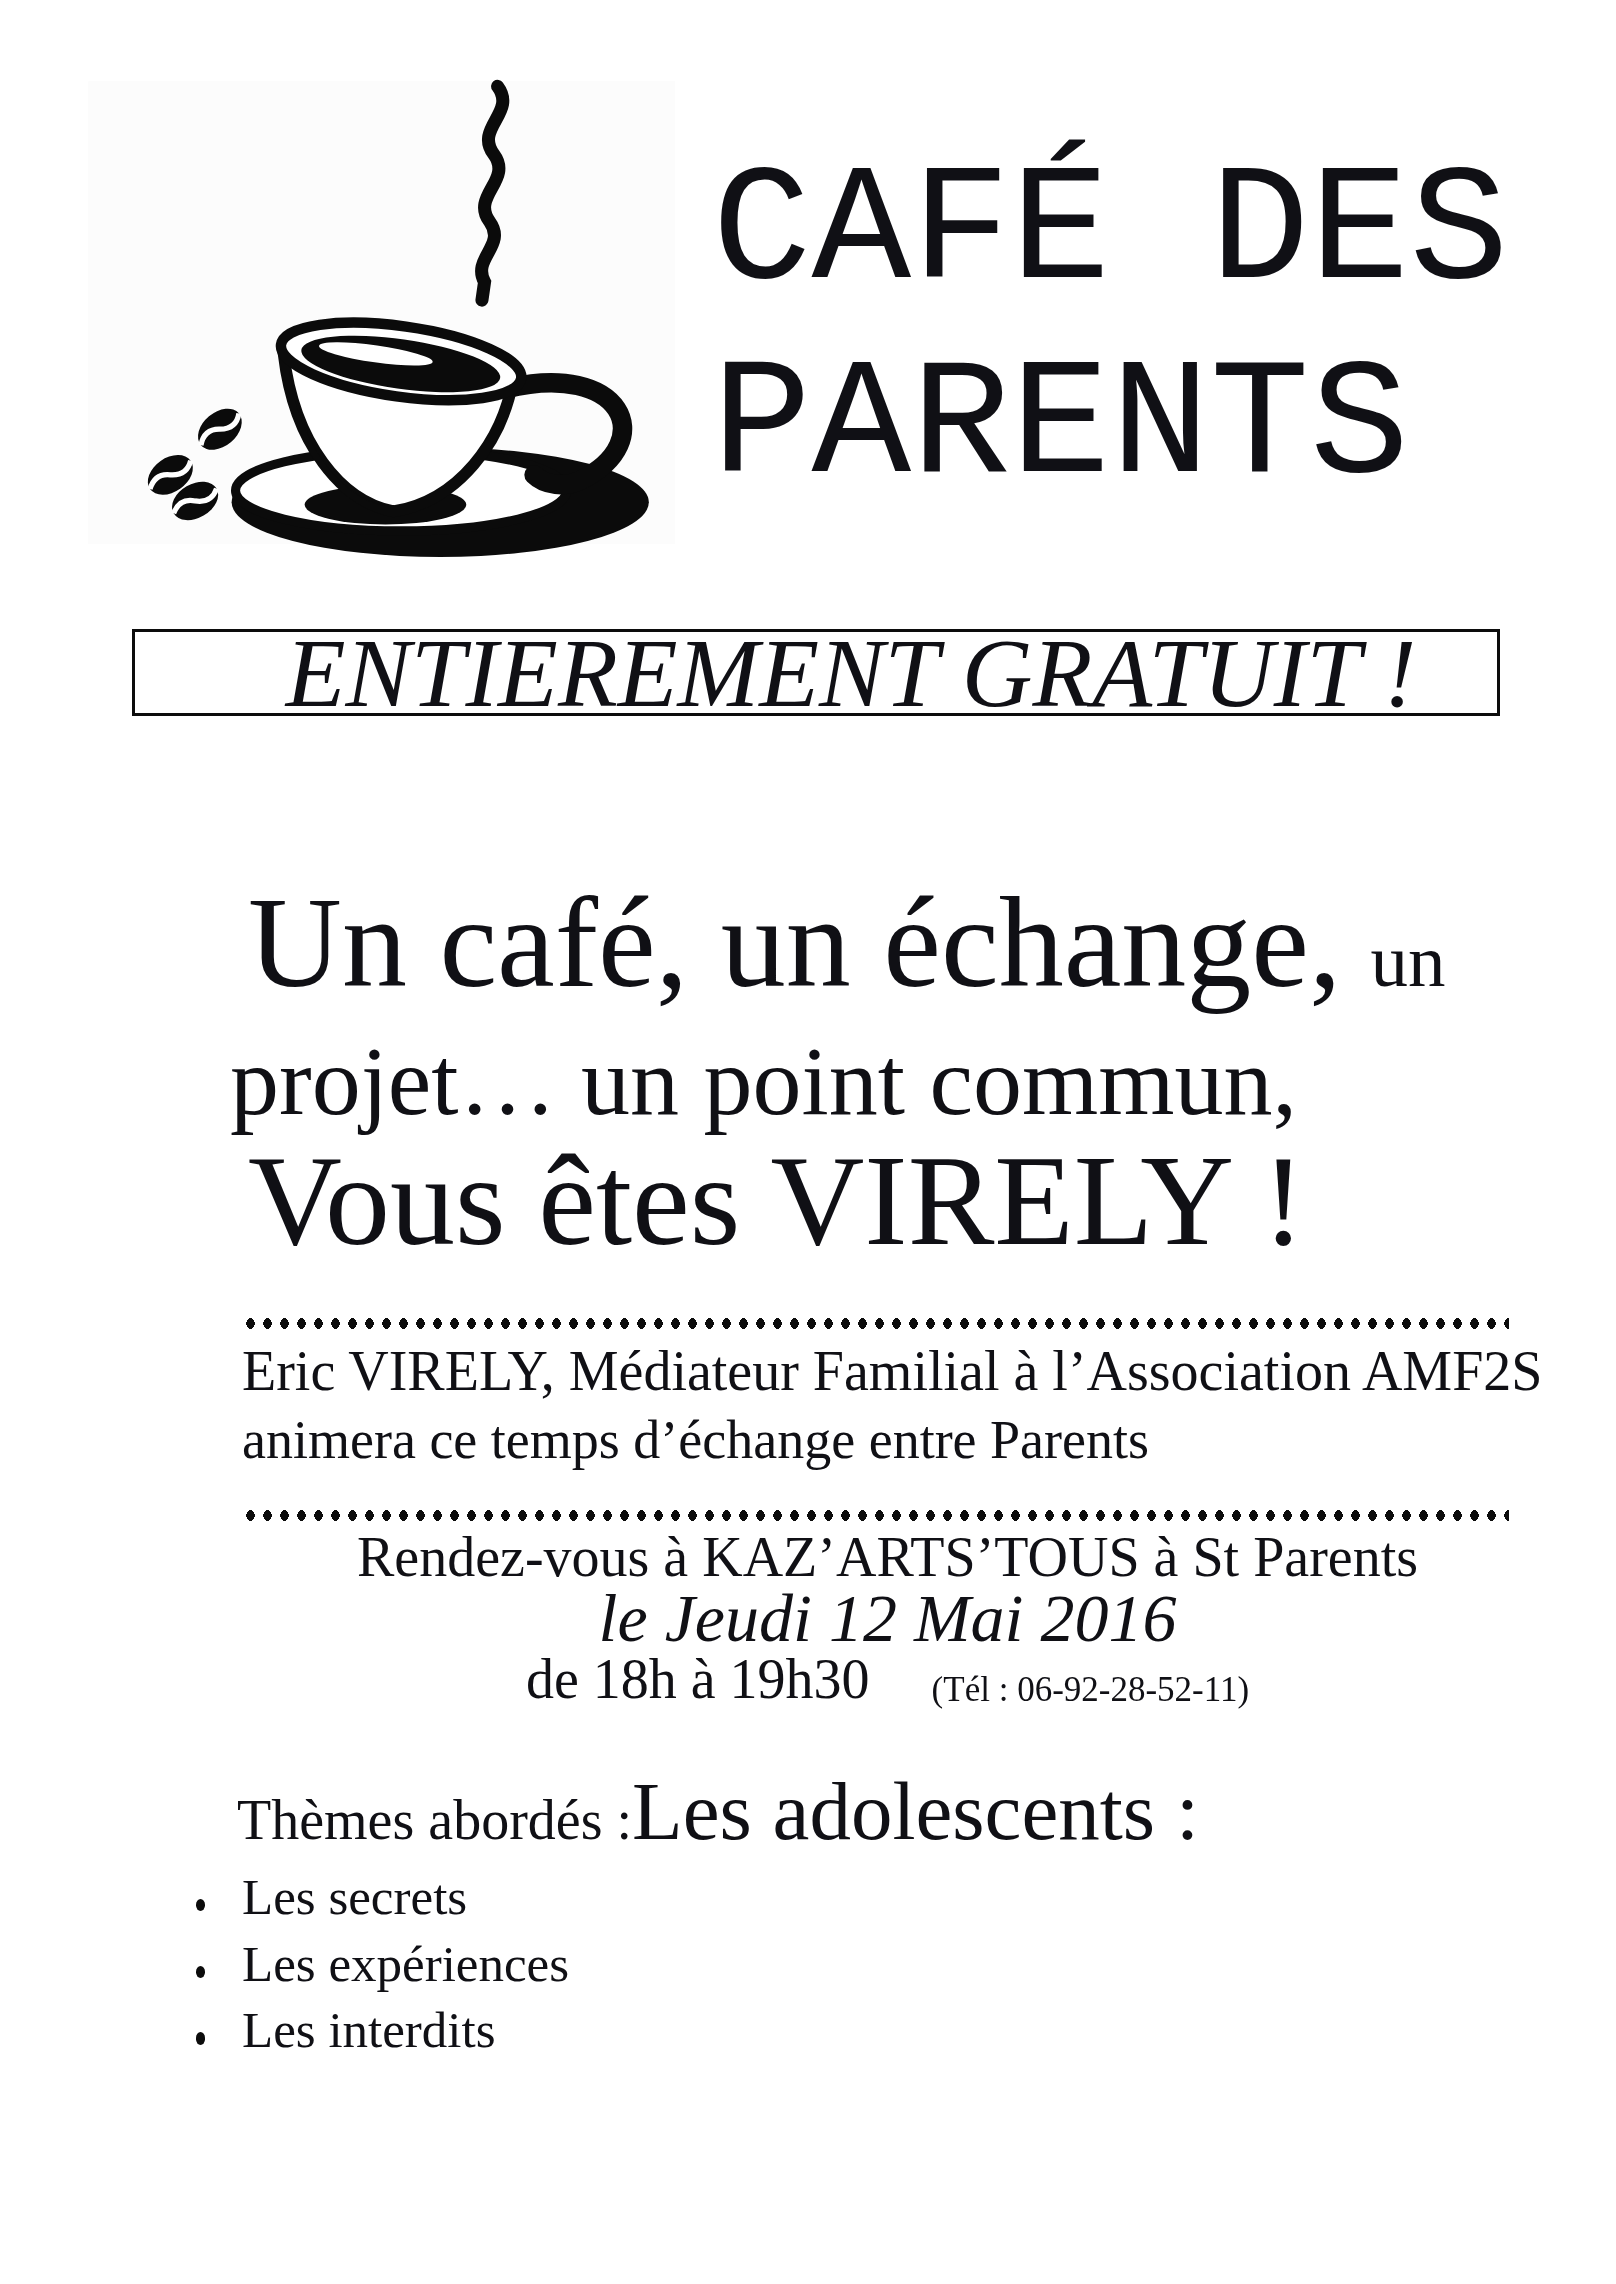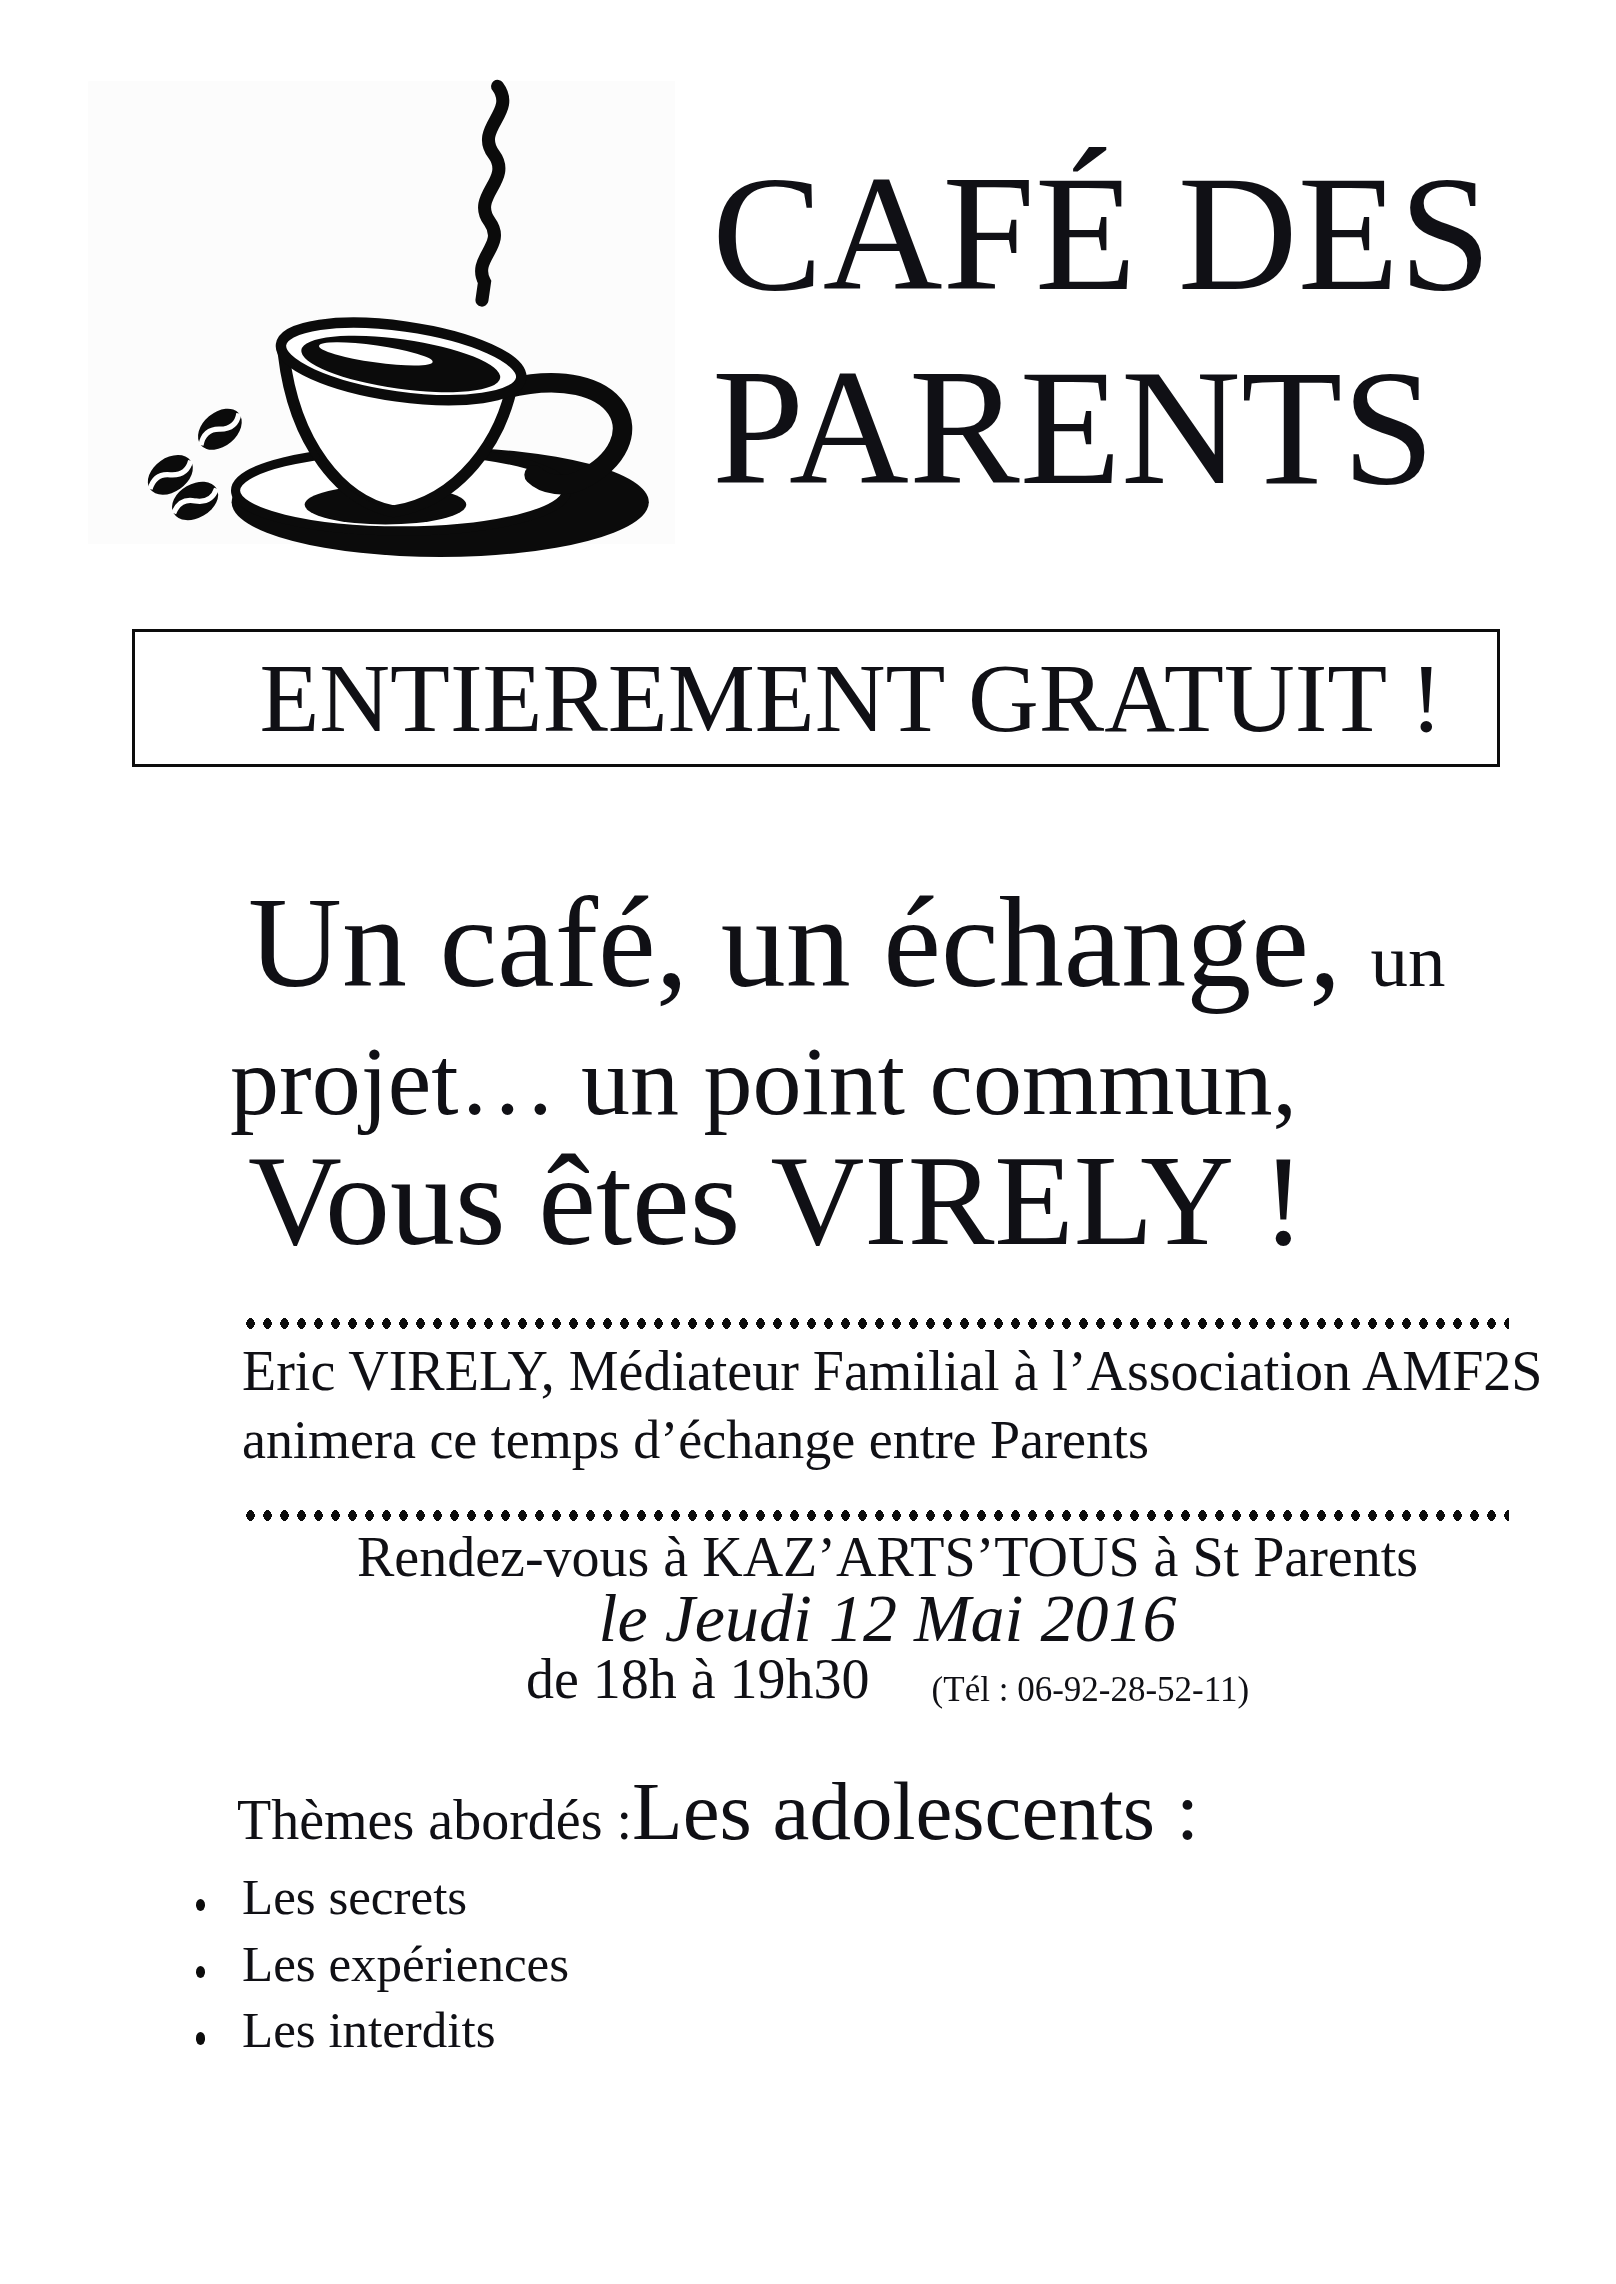--- a/index.html
+++ b/index.html
@@ -8,28 +8,28 @@
     width:1616px;height:2284px;
     background:#ffffff;
     overflow:hidden;
     font-family:"Liberation Serif","DejaVu Serif",serif;
     color:#101015;
   }
   
   .cup-art{position:absolute;left:49px;top:42px;width:626px;height:515px;}
   .title{
     position:absolute;left:712px;top:137px;width:873px;
-    font-size:166px;line-height:1.168;letter-spacing:0px;white-space:nowrap;
+    font-size:166px;line-height:1.168;letter-spacing:0px;white-space:nowrap;font-family:Liberation Mono, monospace;
   }
   
   .banner{
-    position:absolute;left:132px;top:629px;width:1368px;height:138px;
+    position:absolute;left:132px;top:629px;width:1368px;height:87px;
     border:3.3px solid #0c0c0c;box-sizing:border-box;
     display:flex;align-items:center;justify-content:center;
-    font-size:98px;white-space:nowrap;
+    font-style:italic;font-size:98px;white-space:nowrap;
   }
   .banner .shift{margin-left:70px;}
   
   .abs{position:absolute;line-height:1;white-space:nowrap;}
   .intro1{left:248px;top:877px;font-size:130px;}
   .intro1 .small{font-size:75px;margin-left:29px;}
   .intro2{left:230px;top:1032px;font-size:98px;}
   .intro3{left:248px;top:1135px;font-size:130px;}
   
   .dotted{

